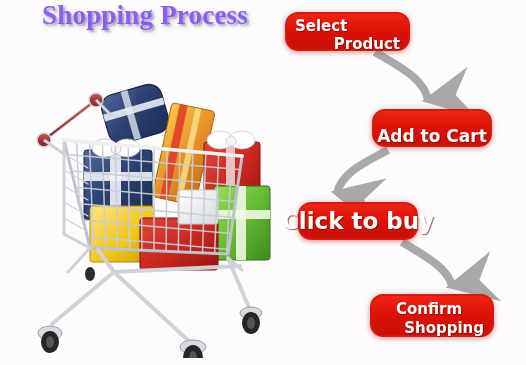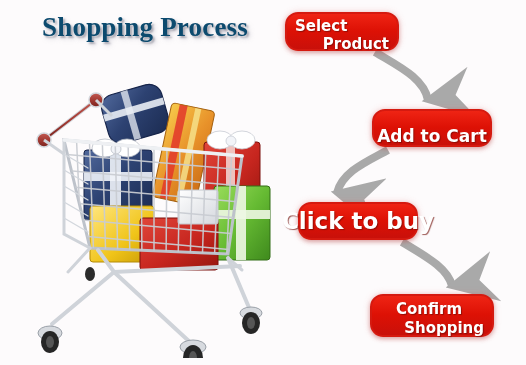--- a/index.html
+++ b/index.html
@@ -18,26 +18,26 @@
     width: 526px;
     height: 365px;
     background: #fdfbfc;
     overflow: hidden;
   }
 
   
   #page-title {
     position: absolute;
     left: 42px;
-    top: 12px;
+    top: 0;
     font-family: "Liberation Serif", "DejaVu Serif", serif;
     font-weight: bold;
     font-size: 27px;
     letter-spacing: 0.2px;
-    color: #0c4a6e;
+    color: #8b5cf6;
     text-shadow: 2px 2px 2px rgba(120,120,135,0.55),
                  3px 3px 5px rgba(150,150,165,0.35);
     white-space: nowrap;
     user-select: none;
   }
 
   
   #cart-photo {
     position: absolute;
     left: 28px;
@@ -63,21 +63,21 @@
     user-select: none;
   }
   .flow-btn .ln {
     display: block;
     line-height: 1.0;
     white-space: nowrap;
   }
 
   
   #btn-select-product {
-    left: 285px; top: 12px; width: 114px; height: 39px;
+    left: 285px; top: 12px; width: 125px; height: 39px;
     padding: 5px 0 0 0;
     font-size: 15px;
   }
   #btn-select-product .ln.l1 { text-align: left;  padding-left: 8px; }
   #btn-select-product .ln.l2 { text-align: right; padding-right: 8px; padding-top: 3px; }
 
   
   #btn-add-to-cart {
     left: 372px; top: 109px; width: 120px; height: 38px;
     font-size: 17px;

